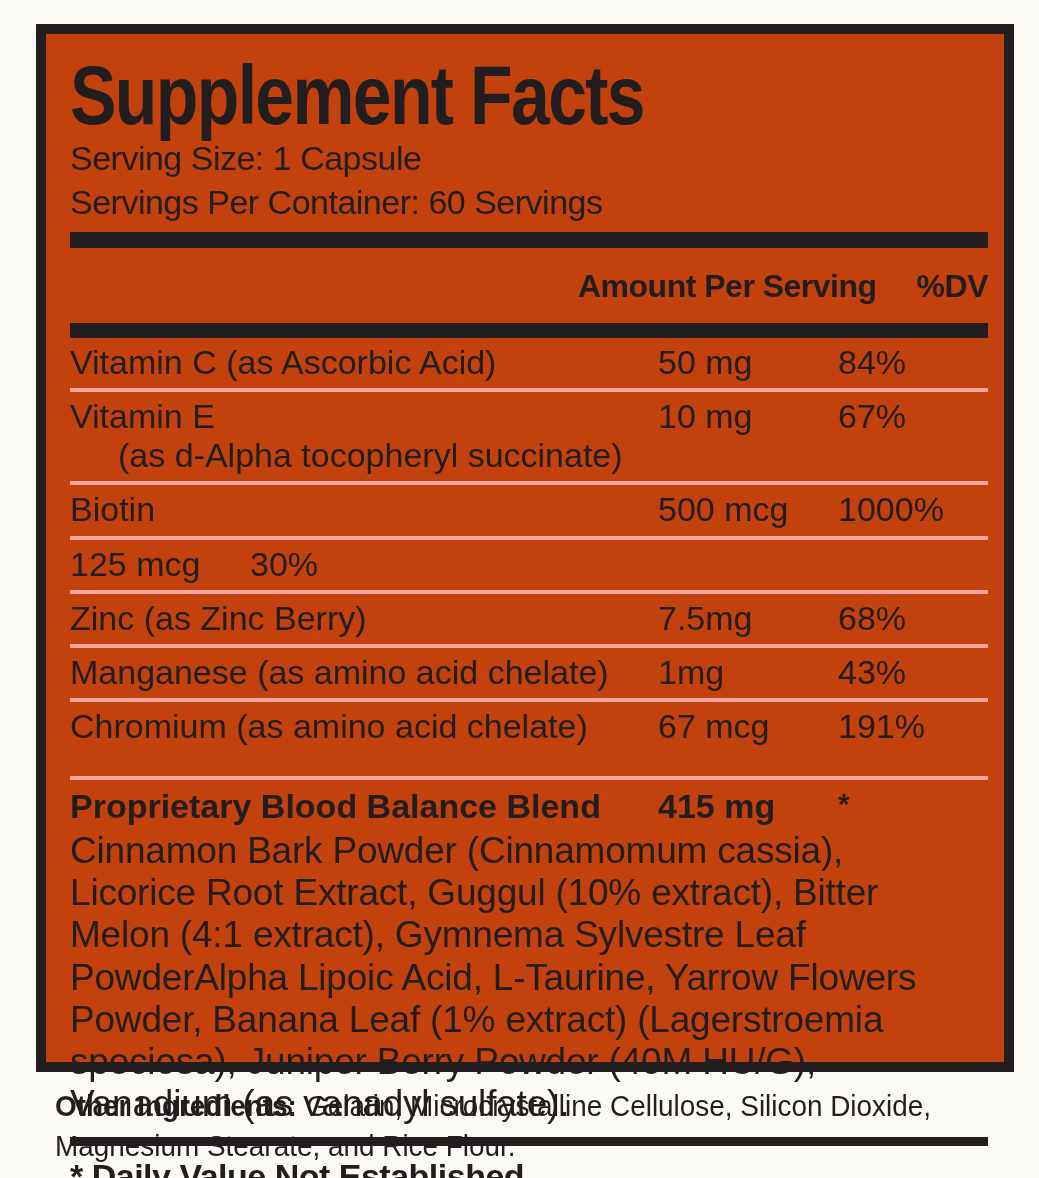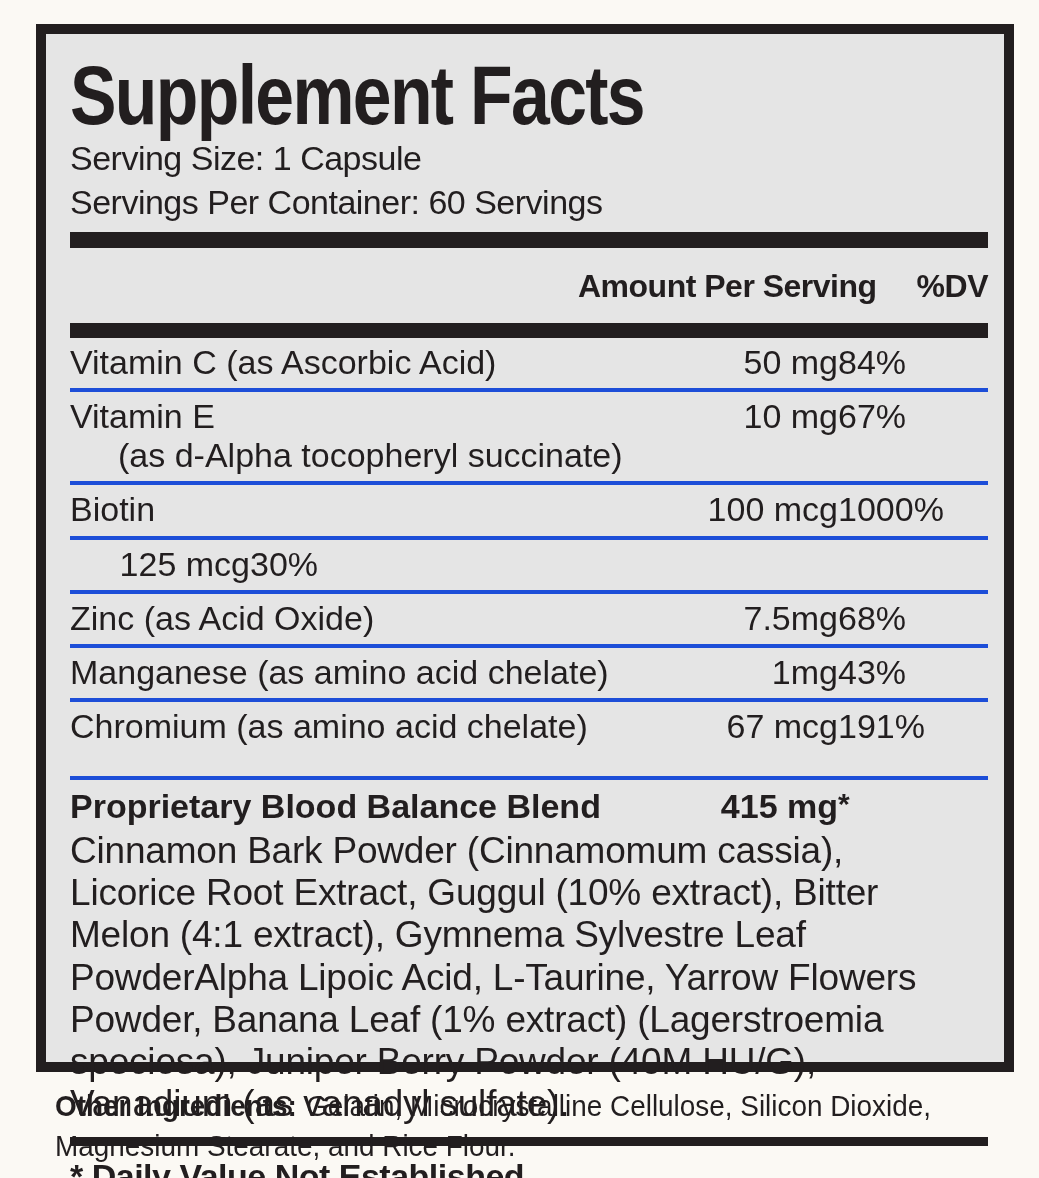--- a/index.html
+++ b/index.html
@@ -9,21 +9,21 @@
     font-family: "Liberation Sans", sans-serif;
     color: #221e1f;
   }
   .page { position: relative; width: 1039px; height: 1178px; overflow: hidden; }
 
   .panel {
     position: absolute; left: 36px; top: 24px;
     width: 978px; height: 1048px;
     border: 10px solid #221e1f;
     box-sizing: border-box;
-    background: #e5e5e5;
+    background: #c2410c;
   }
   .panel-inner { padding: 0 16px 0 24px; }
 
   .title {
     margin-top: 22px;
     font-size: 84px; font-weight: bold;
     line-height: 0.95;
     letter-spacing: -2px;
     transform: scaleX(0.83);
     transform-origin: left center;
@@ -46,23 +46,23 @@
     gap: 40px;
     padding: 20px 0 18px;
     font-size: 32px; font-weight: bold; letter-spacing: -0.5px;
   }
 
   .row {
     display: flex; align-items: flex-start;
     font-size: 34px; line-height: 1.15;
     padding: 5px 0 6px;
   }
-  .row + .row, .row.sep { border-top: 4px solid #1d4ed8; }
+  .row + .row, .row.sep { border-top: 4px solid #fca5a5; }
   .row .nm  { flex: 1; }
-  .row .amt { width: 180px; text-align: right; white-space: nowrap; }
+  .row .amt { width: 180px; white-space: nowrap; }
   .row .dv  { width: 150px; text-align: left; white-space: nowrap; }
   .row .sub { display: block; padding-left: 48px; }
 
   .blend-head {
     border-top: 5px solid #221e1f;
     font-weight: bold;
     padding: 7px 0 2px;
     margin-top: 24px;
   }
   .blend-head .dv { font-size: 30px; }
@@ -126,31 +126,31 @@
         <span class="nm">
           <span>Vitamin E</span>
           <span class="sub">(as d-Alpha tocopheryl succinate)</span>
         </span>
         <span class="amt">10 mg</span>
         <span class="dv">67%</span>
       </div>
 
       <div class="row">
         <span class="nm">Biotin</span>
-        <span class="amt">100 mcg</span>
+        <span class="amt">500 mcg</span>
         <span class="dv">1000%</span>
       </div>
 
       <div class="row">
         <span class="amt">125 mcg</span>
         <span class="dv">30%</span>
       </div>
 
       <div class="row">
-        <span class="nm">Zinc (as Acid Oxide)</span>
+        <span class="nm">Zinc (as Zinc Berry)</span>
         <span class="amt">7.5mg</span>
         <span class="dv">68%</span>
       </div>
 
       <div class="row">
         <span class="nm">Manganese (as amino acid chelate)</span>
         <span class="amt">1mg</span>
         <span class="dv">43%</span>
       </div>
 

